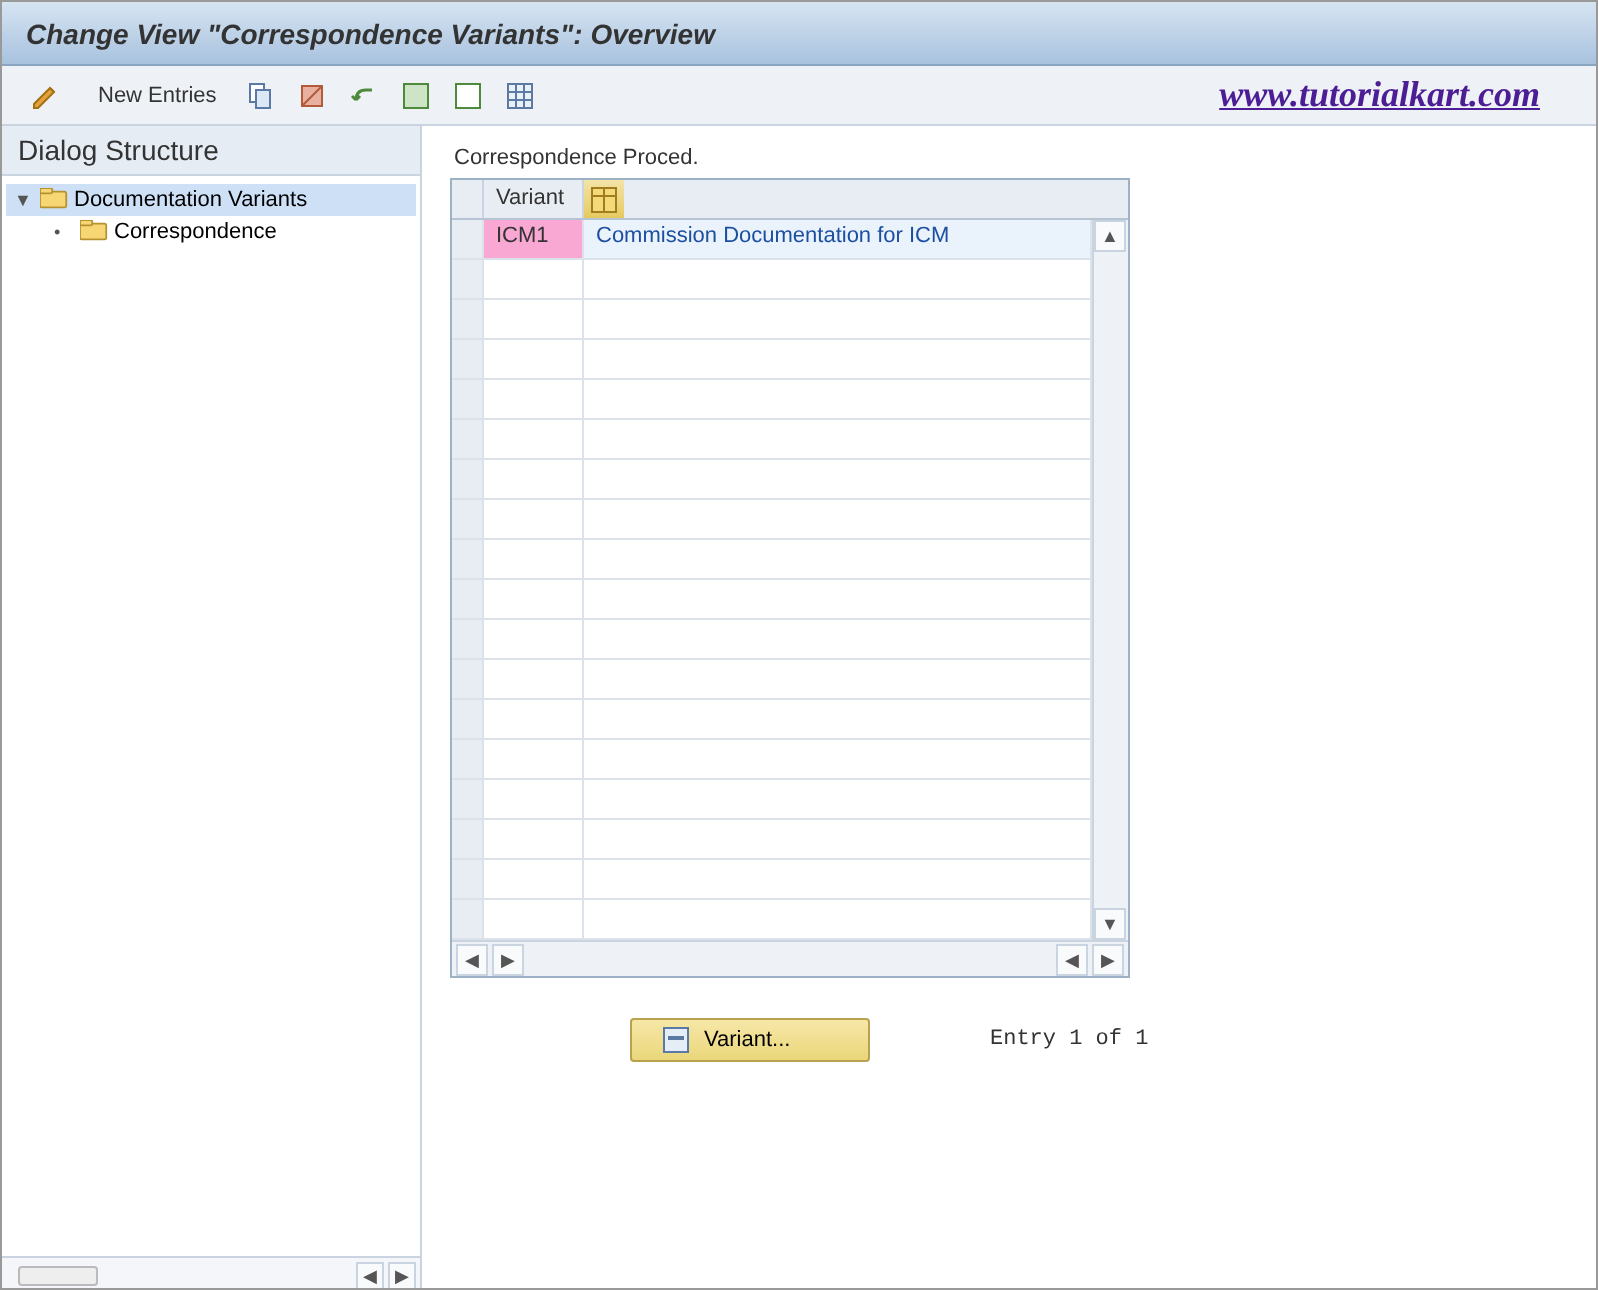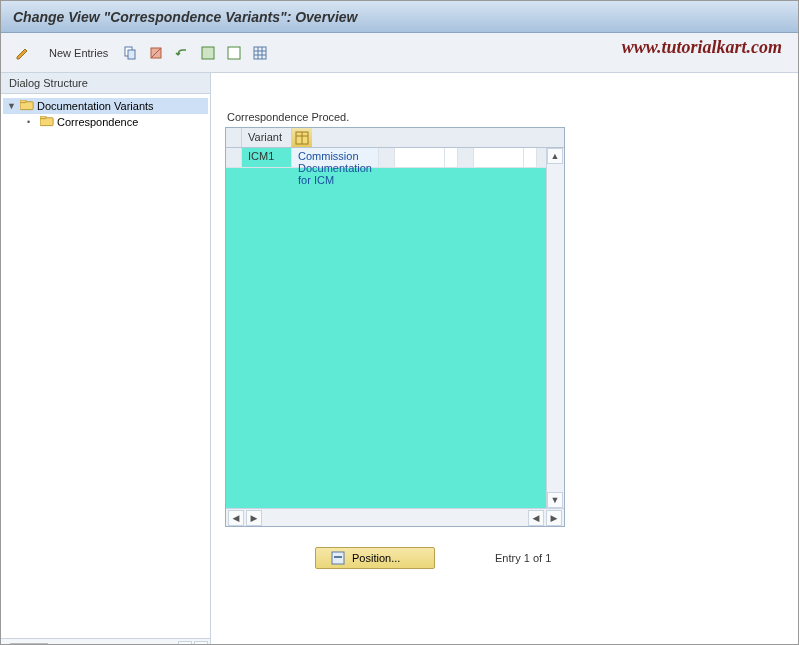--- a/index.html
+++ b/index.html
@@ -3,77 +3,77 @@
 <meta charset="utf-8">
 <style>
 * { box-sizing: border-box; margin: 0; padding: 0; }
 body { font-family: Arial, sans-serif; font-size: 11px; background: #fff; width: 799px; height: 645px; border: 1px solid #999; overflow: hidden; position: relative; }
 
 
 .titlebar { background: linear-gradient(to bottom, #d6e4f2 0%, #a8c2de 100%); height: 32px; display: flex; align-items: center; padding: 0 12px; border-bottom: 1px solid #8aa5c2; }
 .titlebar h1 { font-size: 14px; font-style: italic; font-weight: bold; color: #333; }
 
 
-.toolbar { background: #eef2f7; height: 40px; display: flex; align-items: center; padding: 0 8px; gap: 6px; border-bottom: 1px solid #c9d4e0; position: relative; }
+.toolbar { background: #eef2f7; height: 30px; display: flex; align-items: center; padding: 0 8px; gap: 6px; border-bottom: 1px solid #c9d4e0; position: relative; }
 .tb-btn { display: inline-flex; align-items: center; justify-content: center; cursor: pointer; }
 .tb-btn.icon-only { width: 20px; height: 20px; }
 .tb-text-btn { display: inline-flex; align-items: center; gap: 4px; padding: 2px 6px; cursor: pointer; color: #333; }
 
-.watermark { position: absolute; right: 16px; top: 4px; font-size: 18px; font-weight: bold; font-style: italic; color: #7f1d1d; font-family: Georgia, serif; pointer-events: none; }
+.watermark { position: absolute; right: 28px; top: 4px; font-size: 18px; font-weight: bold; font-style: italic; color: #4c1d95; font-family: Georgia, serif; pointer-events: none; text-decoration: underline; }
 
 
 .main { display: flex; height: calc(645px - 62px); }
 
 
 .sidebar { width: 210px; border-right: 1px solid #c9d4e0; display: flex; flex-direction: column; background: #fff; position: relative; }
-.sidebar-title { background: #e5ecf4; padding: 4px 8px; font-size: 11px; color: #333; border-bottom: 1px solid #c9d4e0; }
+.sidebar-title { background: #e5ecf4; padding: 4px 8px; font-size: 14px; color: #333; border-bottom: 1px solid #c9d4e0; }
 .tree { flex: 1; padding: 4px 2px; overflow: hidden; }
 .tree-node { display: flex; align-items: center; gap: 3px; padding: 2px 4px; white-space: nowrap; overflow: hidden; cursor: pointer; }
 .tree-node.level-1 { padding-left: 24px; }
 .tree-node.selected { background: #cde0f5; }
 .tree-node .caret { width: 10px; display: inline-block; font-size: 9px; color: #555; }
 .folder-icon { width: 14px; height: 12px; display: inline-block; }
 .folder-open svg rect { fill: #f7d774; stroke: #b8912f; }
 .folder-closed svg rect { fill: #f7d774; stroke: #b8912f; }
 
 .sidebar-footer { height: 18px; background: #f4f6f9; border-top: 1px solid #c9d4e0; display: flex; align-items: center; justify-content: flex-end; gap: 2px; padding: 0 2px; }
 .sb-handle { width: 40px; height: 10px; background: #eee; border: 1px solid #bbb; border-radius: 2px; margin-right: auto; margin-left: 6px; cursor: pointer; }
 .sb-arrow { width: 14px; height: 14px; font-size: 9px; color: #555; display: flex; align-items: center; justify-content: center; cursor: pointer; border: 1px solid #c9d4e0; background: #f9fafc; }
 
 
-.content { flex: 1; padding: 10px 14px; position: relative; margin-top: 28px; }
+.content { flex: 1; padding: 10px 14px; position: relative; }
 
 .panel-title { font-size: 11px; color: #333; margin-bottom: 4px; padding-left: 2px; }
 
-.grid-wrap { border: 1px solid #9cb0c6; width: 340px; height: 400px; display: flex; flex-direction: column; background: #5eead4; }
+.grid-wrap { border: 1px solid #9cb0c6; width: 340px; height: 400px; display: flex; flex-direction: column; background: #f9a8d4; }
 .grid-header { display: flex; background: #e8edf3; border-bottom: 1px solid #b5c3d3; height: 20px; }
 .grid-header .col { padding: 3px 6px; border-right: 1px solid #c9d4e0; font-size: 11px; color: #333; }
 .col-handle { width: 16px; background: #e8edf3; border-right: 1px solid #c9d4e0; }
 .col-variant { width: 50px; }
 .col-desc { flex: 1; }
 .col-config { width: 20px; background: linear-gradient(to bottom,#f3e4a8,#e6c95e); cursor: pointer; display:flex; align-items:center; justify-content:center; }
 
 .grid-body { flex: 1; position: relative; display: flex; }
-.grid-rows { flex:1; display:flex; flex-direction:row; overflow:hidden; }
+.grid-rows { flex:1; display:flex; flex-direction:column; overflow:hidden; }
 .grid-row { display: flex; height: 20px; border-bottom: 1px solid #dbe2ea; }
 .grid-row .cell { padding: 2px 6px; border-right: 1px solid #dbe2ea; font-size: 11px; }
 .cell-handle { width: 16px; background: #e8edf3; border-right: 1px solid #c9d4e0; cursor: pointer; }
 .cell-variant { width: 50px; color: #333; }
 .cell-desc { flex: 1; color: #1c4fa0; background: #eaf3fc; cursor: pointer; }
 .grid-row.empty .cell-desc, .grid-row.empty .cell-variant { background: #fff; text-decoration:none; }
 
 .grid-scroll-v { width: 18px; background: #eef2f6; border-left: 1px solid #c9d4e0; display: flex; flex-direction: column; justify-content: space-between; }
 .grid-scroll-h { height: 18px; background: #eef2f6; border-top: 1px solid #c9d4e0; display: flex; }
 .scroll-btn { width: 16px; height: 16px; font-size: 9px; color: #555; display: flex; align-items:center; justify-content:center; cursor:pointer; border:1px solid #c9d4e0; background:#f9fafc; }
 .scroll-h-group-left { display:flex; gap:2px; padding:1px 2px; }
 .scroll-h-group-right { display:flex; gap:2px; padding:1px 2px; margin-left:auto; }
 
 .footer-row { display:flex; align-items:center; gap: 60px; margin-top: 20px; padding-left: 90px; }
 .position-btn { display:flex; align-items:center; gap:6px; padding: 2px 14px; background: linear-gradient(to bottom,#f7e7a8,#ead77a); border:1px solid #b8a24f; border-radius:2px; cursor:pointer; font-size:11px; min-width: 120px; }
-.entry-text { font-size: 11px; color: #333; }
+.entry-text { font-size: 11px; color: #333; font-family: Liberation Mono, monospace; }
 
 
 .ic { width:16px; height:16px; display:inline-block; }
 </style>
 </head>
 <body>
 
 <div class="titlebar">
   <h1>Change View "Correspondence Variants": Overview</h1>
 </div>
@@ -280,19 +280,19 @@
         </div>
       </div>
     </div>
 
     <div class="footer-row">
       <div class="position-btn">
         <span class="ic"><svg viewBox="0 0 16 16">
               <rect x="2" y="2" width="12" height="12" fill="#e5edf7" stroke="#5a7aa5"></rect>
               <rect x="4" y="6" width="8" height="2" fill="#5a7aa5"></rect>
             </svg></span>
-        <span>Position...</span>
+        <span>Variant...</span>
       </div>
       <div class="entry-text">Entry 1 of 1</div>
     </div>
   </div>
 
 </div>
 
 </body></html>

